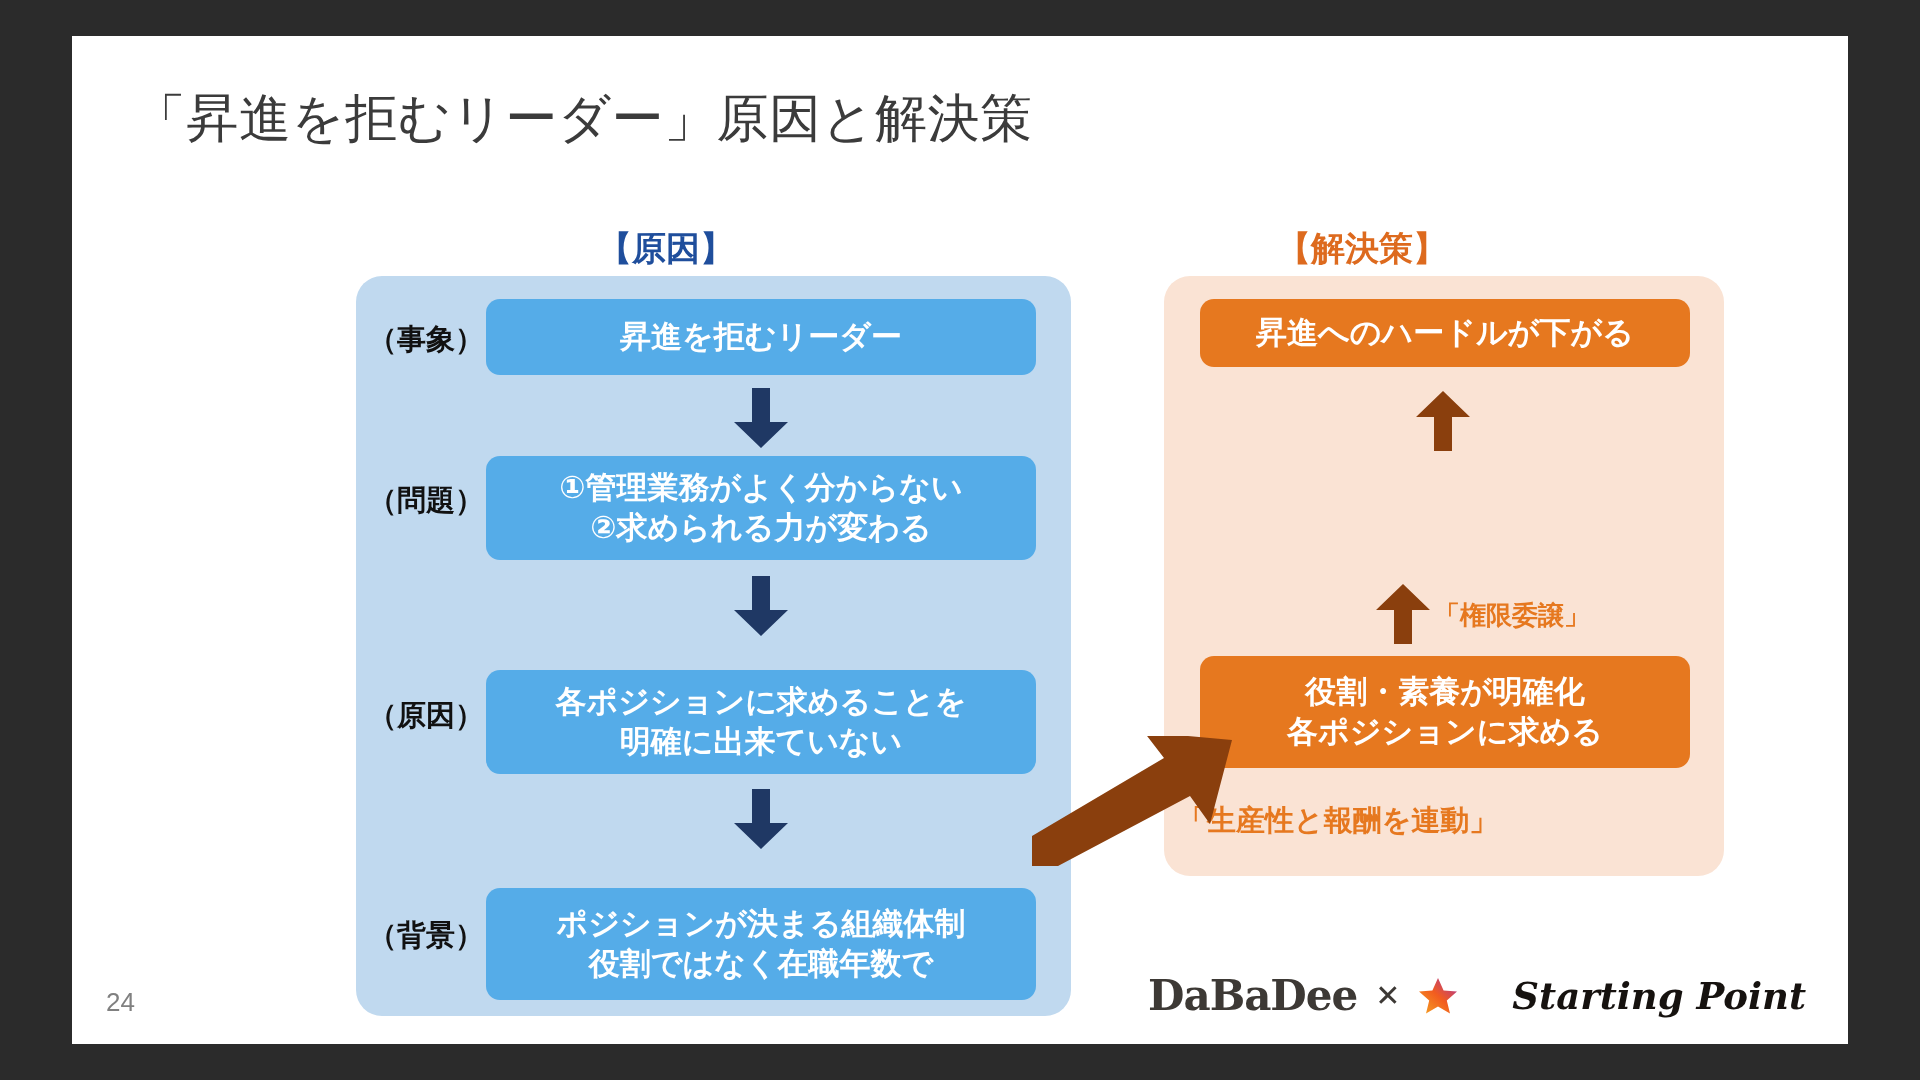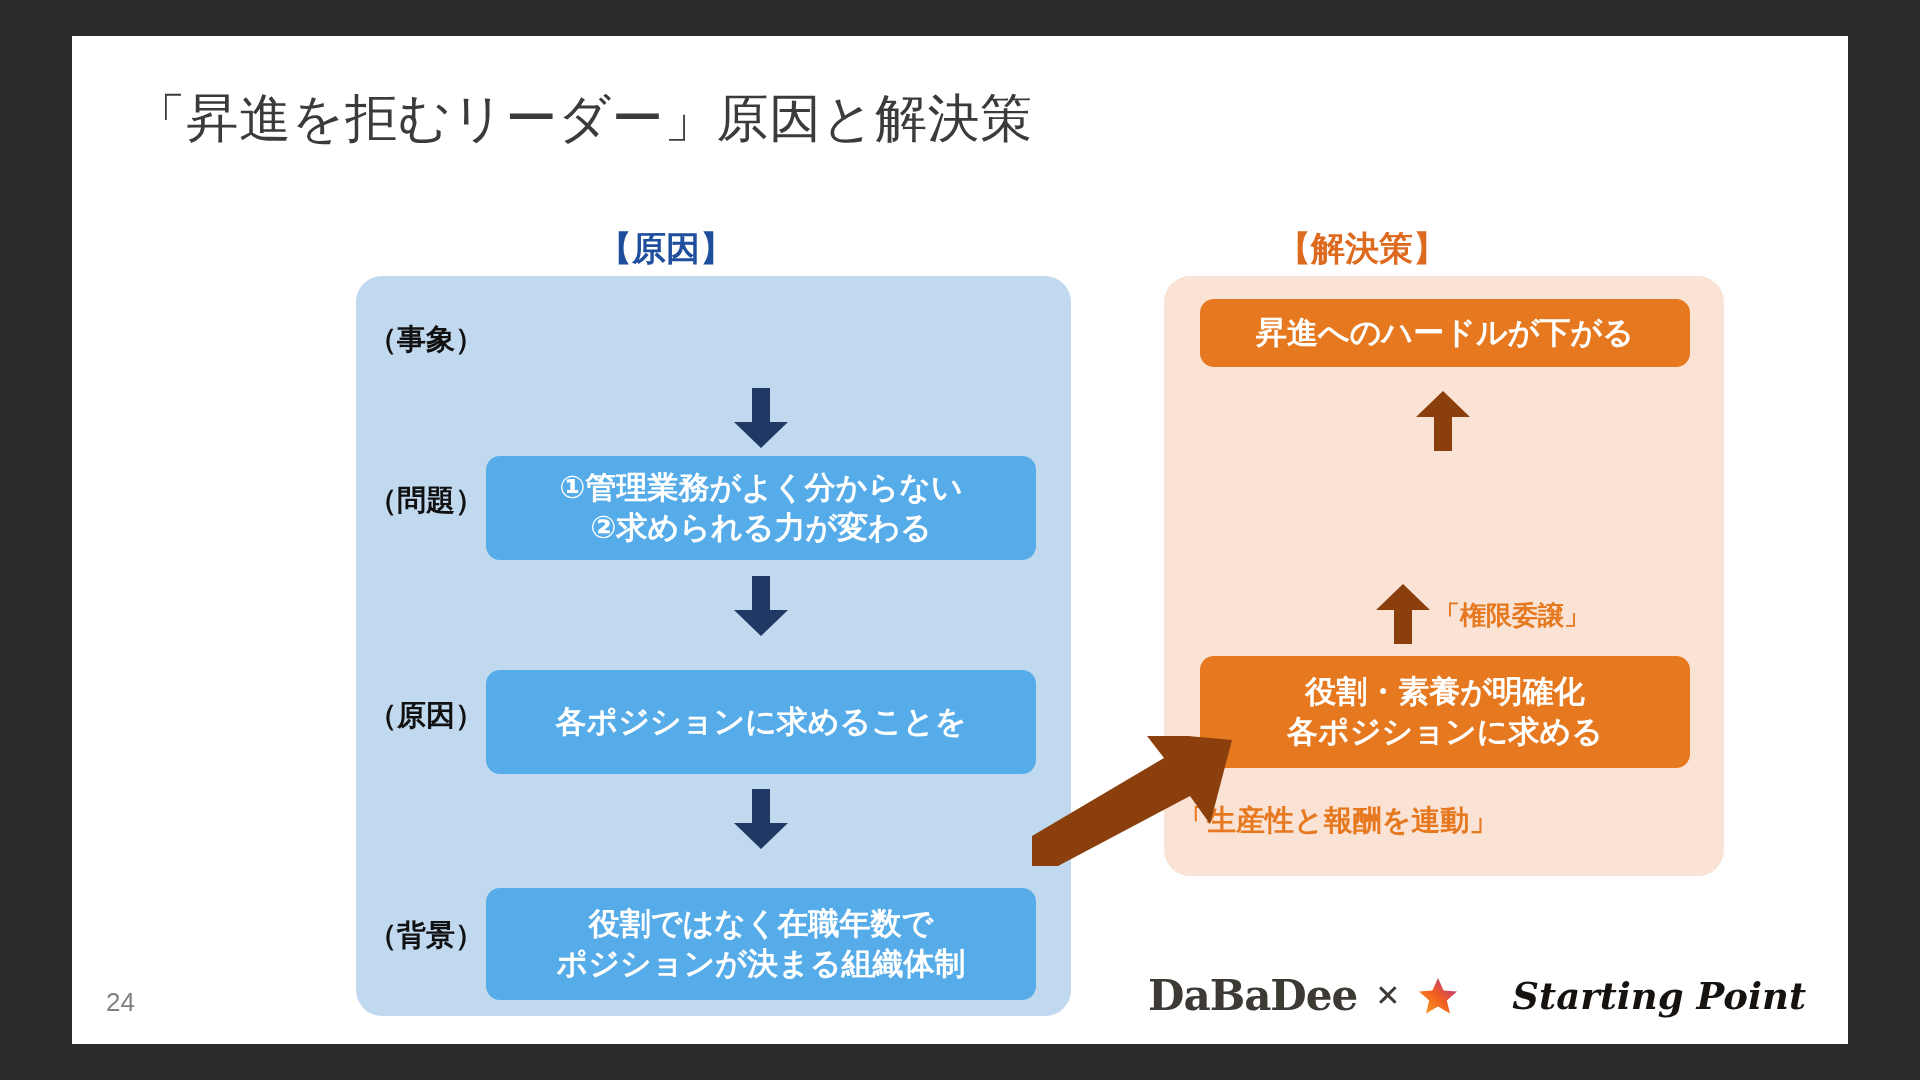--- a/index.html
+++ b/index.html
@@ -167,51 +167,55 @@
   <div class="title">「昇進を拒むリーダー」原因と解決策</div>
 
   <div class="col-head" id="head-cause">【原因】</div>
   <div class="panel" id="panel-cause"></div>
 
   <div class="stage-label" style="left:296px; top:284px;">（事象）</div>
   <div class="stage-label" style="left:296px; top:445px;">（問題）</div>
   <div class="stage-label" style="left:296px; top:660px;">（原因）</div>
   <div class="stage-label" style="left:296px; top:880px;">（背景）</div>
 
+  <div class="box blue" style="left:414px; top:263px; width:550px; height:76px;">
+    <span>昇進を拒むリーダー</span>
+  </div>
 
   <div class="arrow-down" style="left:662px; top:352px;">
     <svg viewBox="0 0 54 60" xmlns="http://www.w3.org/2000/svg">
       <polygon points="18,0 36,0 36,34 54,34 27,60 0,34 18,34" fill="#1f3864"></polygon>
     </svg>
   </div>
 
   <div class="box blue" style="left:414px; top:420px; width:550px; height:104px; flex-direction:column;">
     <span>①管理業務がよく分からない</span>
     <span>②求められる力が変わる</span>
   </div>
 
   <div class="arrow-down" style="left:662px; top:540px;">
     <svg viewBox="0 0 54 60" xmlns="http://www.w3.org/2000/svg">
       <polygon points="18,0 36,0 36,34 54,34 27,60 0,34 18,34" fill="#1f3864"></polygon>
     </svg>
   </div>
 
   <div class="box blue" style="left:414px; top:634px; width:550px; height:104px; flex-direction:column;">
     <span>各ポジションに求めることを</span>
+    <span>明確に出来ていない</span>
   </div>
 
   <div class="arrow-down" style="left:662px; top:753px;">
     <svg viewBox="0 0 54 60" xmlns="http://www.w3.org/2000/svg">
       <polygon points="18,0 36,0 36,34 54,34 27,60 0,34 18,34" fill="#1f3864"></polygon>
     </svg>
   </div>
 
   <div class="box blue" style="left:414px; top:852px; width:550px; height:112px; flex-direction:column;">
+    <span>ポジションが決まる組織体制</span>
     <span>役割ではなく在職年数で</span>
-    <span>ポジションが決まる組織体制</span>
   </div>
 
   <div class="col-head" id="head-solution">【解決策】</div>
   <div class="panel" id="panel-solution"></div>
 
   <div class="box orange" style="left:1128px; top:263px; width:490px; height:68px;">
     <span>昇進へのハードルが下がる</span>
   </div>
 
   <div class="arrow-up" style="left:1344px; top:355px;">

